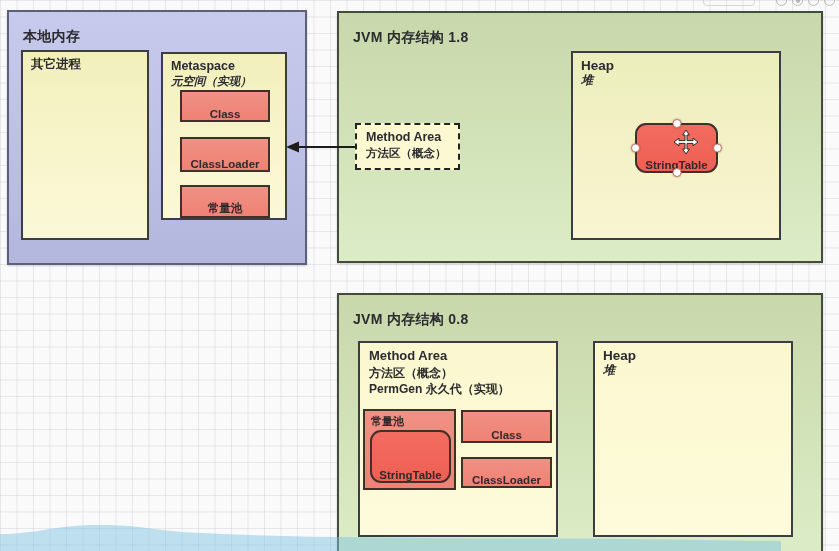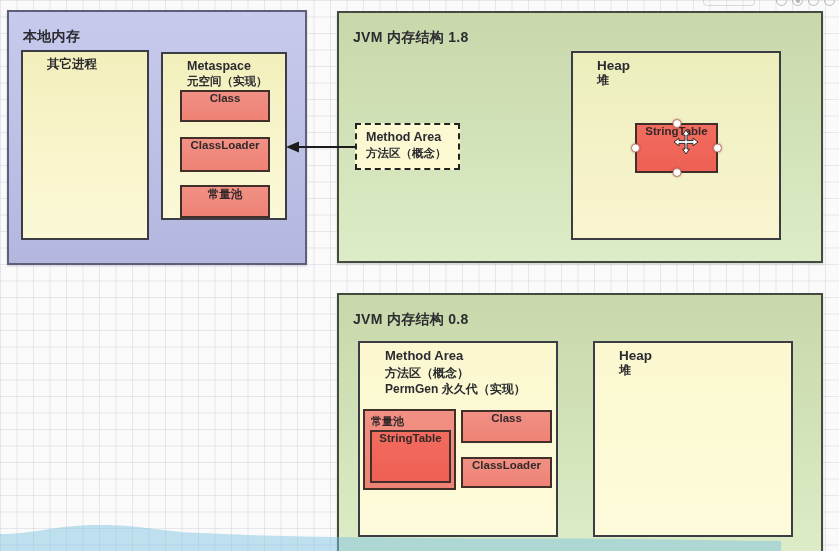--- a/index.html
+++ b/index.html
@@ -24,33 +24,32 @@
   .green-panel{
     width:486px;
     background:linear-gradient(180deg,#c9d8ab 0%, #d2e2b8 50%, #dcecc6 100%);
     border:2px solid #454a3e;box-shadow:0 1px 2px rgba(60,70,50,.25);
   }
   .jvm18{left:337px;top:11px;height:252px;}
   .jvm16{left:337px;top:293px;height:262px;}
   .ybox{
     position:absolute;border:2px solid #3c3d44;
     background:linear-gradient(180deg,#f2efbc 0%, #f8f5cc 55%, #fbf8d8 100%);
-    padding-left:16px;
   }
   .ybox-flat{background:linear-gradient(180deg,#fbf8d0,#fdfbda);}
   .heap18{background:linear-gradient(180deg,#ebeebb 0%, #f3f1c6 45%, #f9f5d1 100%);}
   .box-label{font-weight:bold;font-size:12.5px;padding:5px 8px 0 8px;line-height:15px;white-space:nowrap;}
-  .box-sub{font-weight:bold;font-size:11.5px;padding:0 8px;line-height:15px;white-space:nowrap;}
+  .box-sub{font-weight:bold;font-size:11.5px;padding:0 8px;line-height:15px;white-space:nowrap;font-style:italic;}
   .rbox{
     position:absolute;border:2px solid #432f2a;
     background:linear-gradient(180deg,#f19084 0%, #ee8275 100%);
-    display:flex;align-items:flex-start;justify-content:center;
+    display:flex;align-items:flex-end;justify-content:center;
     font-weight:bold;font-size:11.5px;color:#33282a;
   }
-  .rbox-strong{background:linear-gradient(180deg,#f26c5f 0%, #ee6054 100%);}
+  .rbox-strong{background:linear-gradient(180deg,#f26c5f 0%, #ee6054 100%);border-radius:11px;}
   .rbox-toplabel{display:block;font-weight:bold;font-size:11px;color:#33282a;padding:3px 0 0 6px;}
   .dashed-box{
     position:absolute;left:16px;top:110px;width:105px;height:47px;
     background:#fbf8d2;border:2px dashed #232323;padding:4px 0 0 9px;
   }
   .dashed-box .l1{font-weight:bold;font-size:12.5px;line-height:16px;white-space:nowrap;}
   .dashed-box .l2{font-weight:bold;font-size:11.5px;line-height:16px;white-space:nowrap;}
   .ma16-text{padding:5px 0 0 9px;}
   .ma16-text div{font-weight:bold;line-height:16.5px;white-space:nowrap;}
   .ma16-text .e{font-size:13px;}

